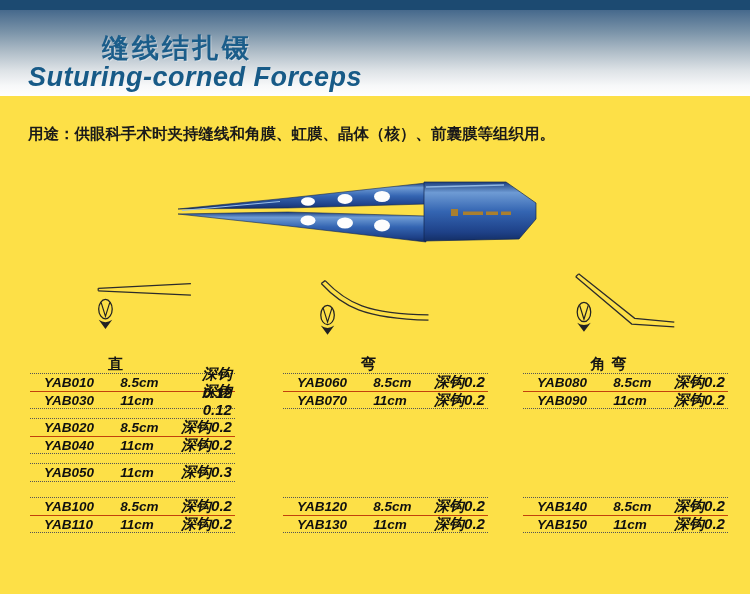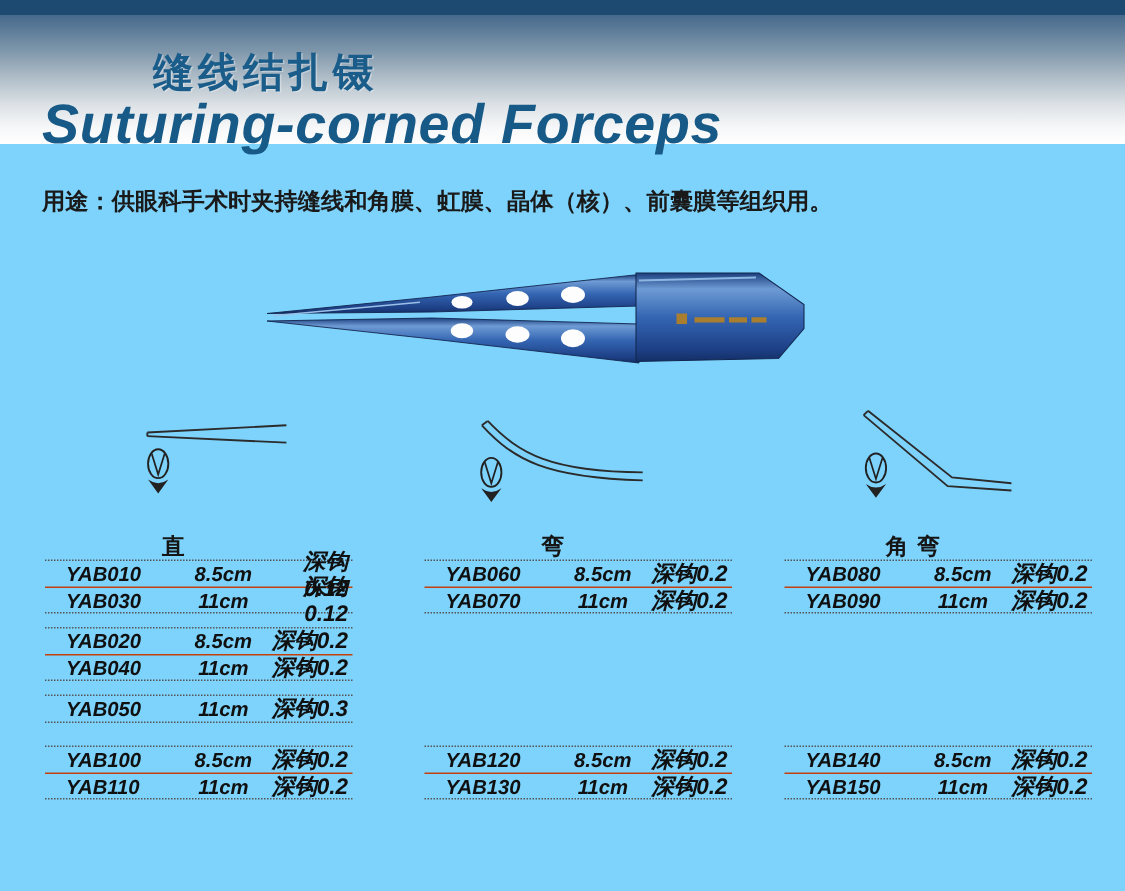--- a/index.html
+++ b/index.html
@@ -1,52 +1,52 @@
 <!DOCTYPE html>
 <html><head>
 <meta charset="utf-8">
 <style>
   * { margin:0; padding:0; box-sizing:border-box; }
   html,body { background:#fff; }
   .page {
-    position:relative; width:750px; height:594px; background:#7dd3fc;
+    position:relative; width:750px; height:594px; background:#fde047;
     font-family:"Liberation Sans","DejaVu Sans",sans-serif; color:#111;
     overflow:hidden;
   }
   
   .topbar { position:absolute; left:0; top:0; width:750px; height:10px; background:#1c4a71; }
   .header-grad {
     position:absolute; left:0; top:10px; width:750px; height:86px;
     background:linear-gradient(180deg,#46698c 0%,#7b94a9 26%,#aebcc7 48%,#dde2e6 70%,#f7f8f9 88%,#ffffff 100%);
   }
   .title-zh {
     position:absolute; left:102px; top:30px; font-size:27px; font-weight:700;
     letter-spacing:3px; color:#1b5d8a;
     text-shadow:1px 1px 0 rgba(255,255,255,0.35);
   }
   .title-en {
-    position:absolute; left:28px; top:62px; font-size:37px; font-weight:600;
+    position:absolute; left:28px; top:62px; font-size:27px; font-weight:600;
     font-style:italic; color:#175a87; letter-spacing:0.5px;
   }
   
   .usage { position:absolute; left:28px; top:124px; font-size:15.5px; font-weight:600; color:#1a1a1a; }
   
   .forceps-wrap { position:absolute; left:168px; top:170px; width:380px; height:90px; }
   
   .col  { position:absolute; top:270px; width:205px; }
   .col-1 { left:30px; } .col-2 { left:283px; } .col-3 { left:523px; }
   .illu { display:block; width:205px; height:85px; }
   .tip-label { height:18px; text-align:center; padding-right:28px; font-size:15px; font-weight:700; letter-spacing:6px; color:#151515; }
   .spec-table { width:100%; border-top:1.5px dotted #555; border-bottom:1.5px dotted #555; margin-bottom:0; }
   .spec-table + .spec-table { margin-top:9px; }
   .trow { display:flex; align-items:center; height:17px; border-top:1px solid #c2410c;
           font-style:italic; font-weight:700; font-size:13.5px; color:#101010; }
   .trow:first-child { border-top:none; }
   .c1 { width:44%; padding-left:14px; }
-  .c2 { width:28%; text-align:center; }
+  .c2 { width:28%; text-align:left; }
   .c3 { width:28%; text-align:right; padding-right:3px; font-size:15px; }
   
   .bcol { position:absolute; top:497px; width:205px; }
   .bcol-1 { left:30px; } .bcol-2 { left:283px; } .bcol-3 { left:523px; }
   .b-title { text-align:center; font-size:16.5px; font-weight:700; color:#101010; height:20px; }
   .line-art { stroke:#2b2b2b; fill:none; }
 </style>
 </head>
 <body>
 

